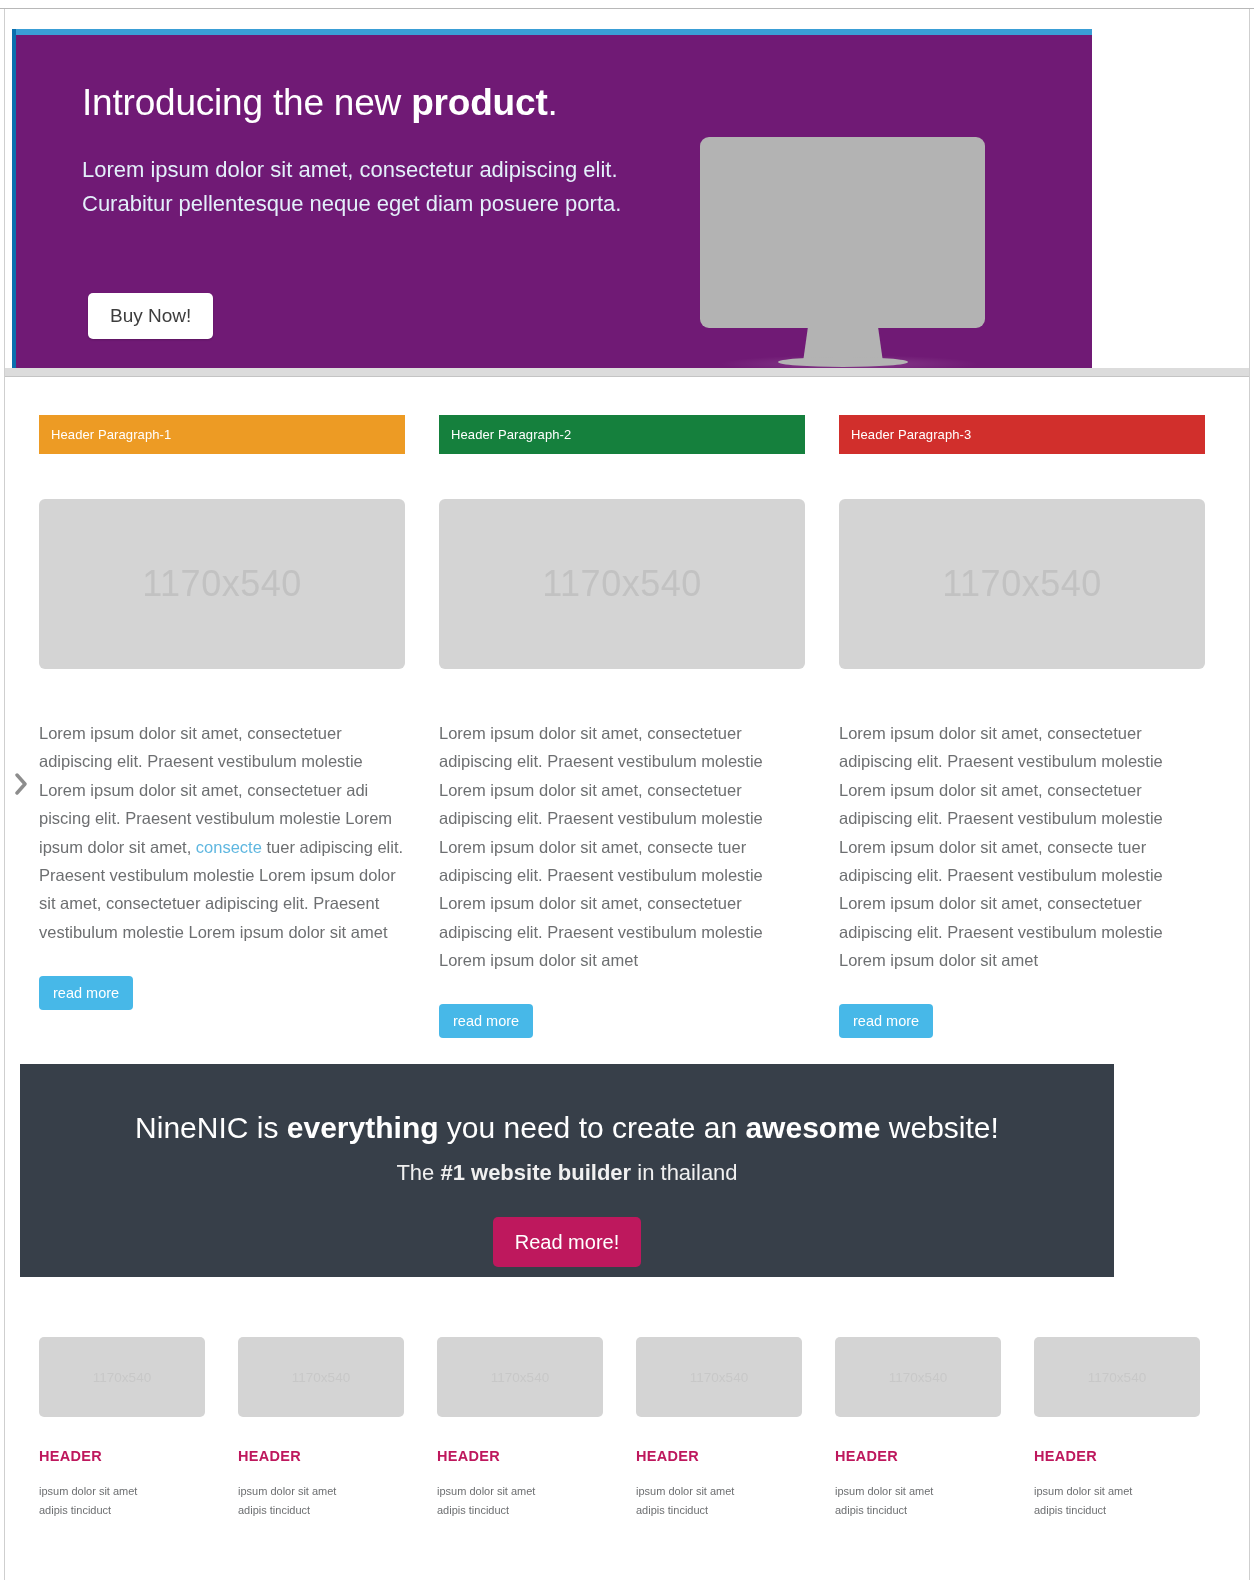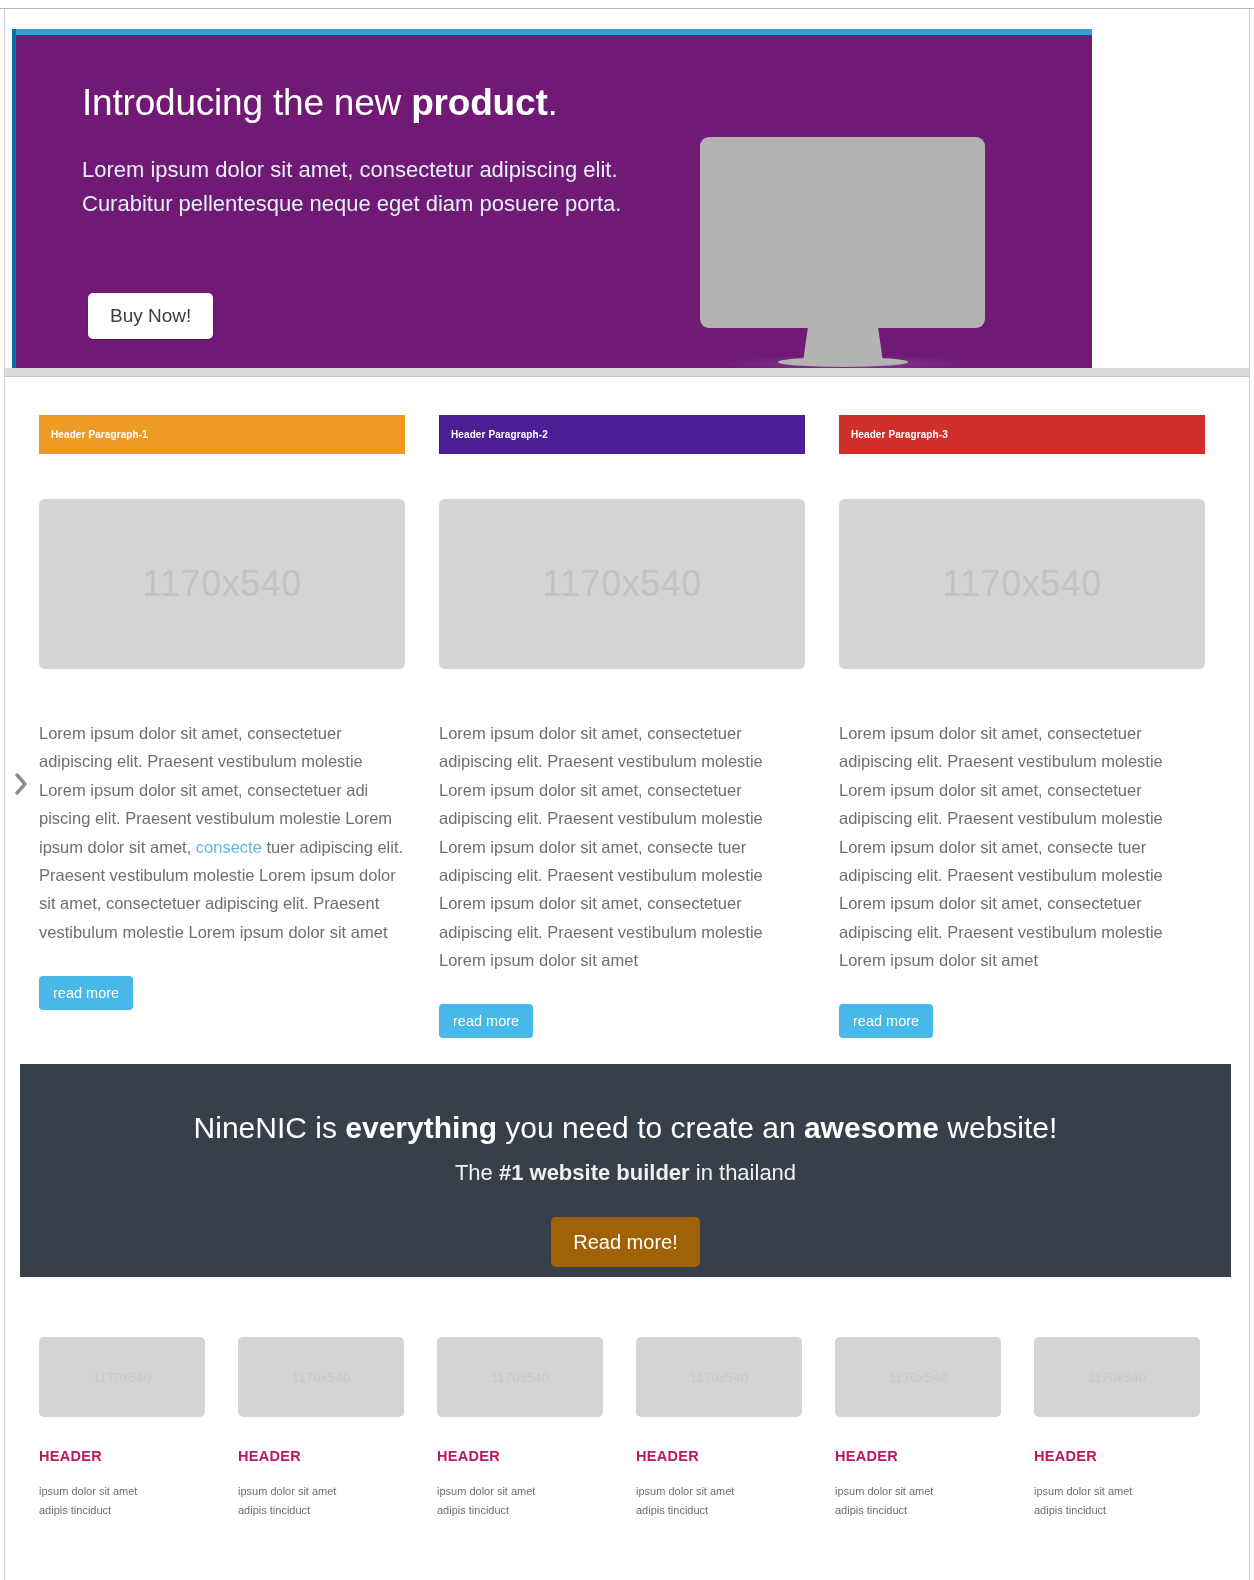--- a/index.html
+++ b/index.html
@@ -179,22 +179,22 @@
     gap: 34px;
   }
   .feature-col { width: 366px; }
 
   .feature-head {
     height: 39px;
     display: flex;
     align-items: center;
     padding-left: 12px;
     color: #ffffff;
-    font-size: 10px;
-    font-weight: 700;
+    font-size: 13px;
+    font-weight: 400;
     letter-spacing: .1px;
   }
   .ph-img {
     margin-top: 45px;
     height: 170px;
     background: #d4d4d4;
     border-radius: 6px;
     display: flex;
     align-items: center;
     justify-content: center;
@@ -229,21 +229,21 @@
     font-size: 14.5px;
     font-family: "Liberation Sans", sans-serif;
     cursor: pointer;
   }
 
   
   .cta {
     position: absolute;
     top: 1064px;
     left: 20px;
-    width: 1211px;
+    width: 1094px;
     height: 213px;
     background: #373f49;
     text-align: center;
     color: #ffffff;
   }
   .cta-title {
     padding-top: 46px;
     font-size: 30px;
     font-weight: 300;
     line-height: 1.2;
@@ -256,21 +256,21 @@
     color: #f0f0f0;
   }
   .cta-sub b { font-weight: 700; }
   .cta-btn {
     margin-top: 31px;
     display: inline-flex;
     align-items: center;
     justify-content: center;
     height: 50px;
     padding: 8px 22px;
-    background: #a16207;
+    background: #be185d;
     color: #ffffff;
     border: none;
     border-radius: 5px;
     font-size: 20px;
     font-family: "Liberation Sans", sans-serif;
     cursor: pointer;
   }
 
   
   .tiles {
@@ -350,21 +350,21 @@
   <section class="features">
 
     <div class="feature-col">
       <div class="feature-head" style="background:#ed9b24">Header Paragraph-1</div>
       <div class="ph-img">1170x540</div>
       <p class="feature-body"><span>Lorem ipsum dolor sit amet, consectetuer adipiscing elit. Praesent vestibulum molestie Lorem ipsum dolor sit amet, consectetuer adi piscing elit. Praesent vestibulum molestie Lorem ipsum dolor sit amet, </span><a href="#">consecte</a><span> tuer adipiscing elit. Praesent vestibulum molestie Lorem ipsum dolor sit amet, consectetuer adipiscing elit. Praesent vestibulum molestie Lorem ipsum dolor sit amet</span></p>
       <button class="read-more">read more</button>
     </div>
 
     <div class="feature-col">
-      <div class="feature-head" style="background:#4c1d95">Header Paragraph-2</div>
+      <div class="feature-head" style="background:#15803d">Header Paragraph-2</div>
       <div class="ph-img">1170x540</div>
       <p class="feature-body">Lorem ipsum dolor sit amet, consectetuer adipiscing elit. Praesent vestibulum molestie Lorem ipsum dolor sit amet, consectetuer adipiscing elit. Praesent vestibulum molestie Lorem ipsum dolor sit amet, consecte tuer adipiscing elit. Praesent vestibulum molestie Lorem ipsum dolor sit amet, consectetuer adipiscing elit. Praesent vestibulum molestie Lorem ipsum dolor sit amet</p>
       <button class="read-more">read more</button>
     </div>
 
     <div class="feature-col">
       <div class="feature-head" style="background:#d12f2c">Header Paragraph-3</div>
       <div class="ph-img">1170x540</div>
       <p class="feature-body">Lorem ipsum dolor sit amet, consectetuer adipiscing elit. Praesent vestibulum molestie Lorem ipsum dolor sit amet, consectetuer adipiscing elit. Praesent vestibulum molestie Lorem ipsum dolor sit amet, consecte tuer adipiscing elit. Praesent vestibulum molestie Lorem ipsum dolor sit amet, consectetuer adipiscing elit. Praesent vestibulum molestie Lorem ipsum dolor sit amet</p>
       <button class="read-more">read more</button>

